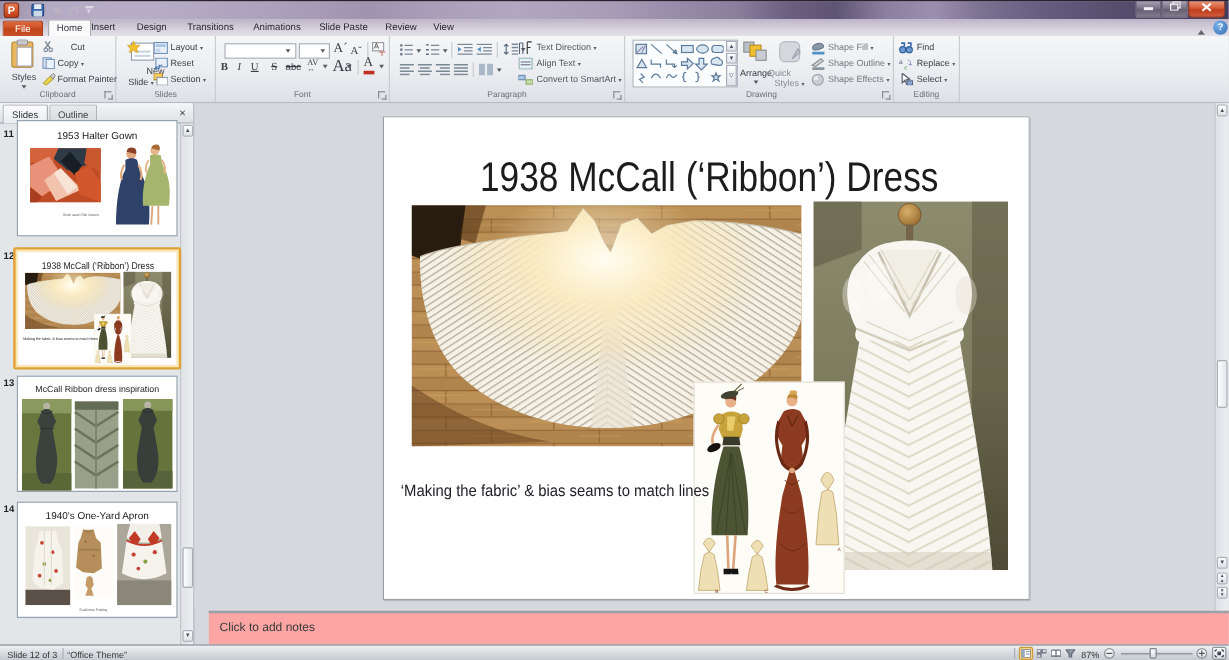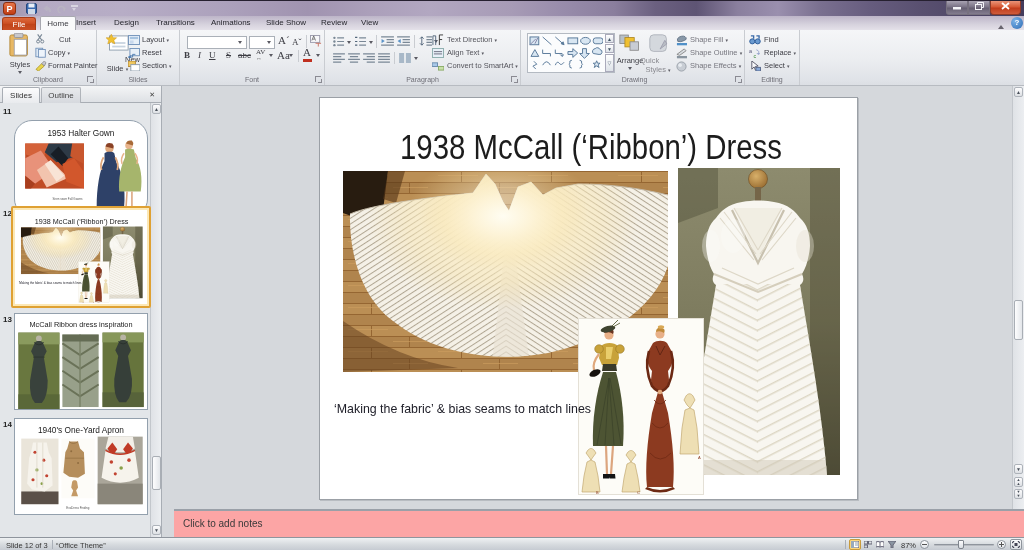--- a/index.html
+++ b/index.html
@@ -252,21 +252,21 @@
     </div>
   </div>
 
   <div id="tabrow">
     <div id="filetab">File</div>
     <div id="hometab">Home</div>
     <div class="tab" style="left:76px;width:32px;">Insert</div>
     <div class="tab" style="left:114px;width:36px;">Design</div>
     <div class="tab" style="left:156px;width:46px;">Transitions</div>
     <div class="tab" style="left:211px;width:46px;">Animations</div>
-    <div class="tab" style="left:266px;width:46px;">Slide Show</div>
+    <div class="tab" style="left:266px;width:46px;">Slide Paste</div>
     <div class="tab" style="left:321px;width:36px;">Review</div>
     <div class="tab" style="left:361px;width:26px;">View</div>
   </div>
   <div class="abs" style="left:998px;top:22px;width:0;height:0;border:3px solid transparent;border-bottom:4px solid #68646e;z-index:30;"></div>
   <div class="abs" style="left:1011px;top:17px;width:12px;height:12px;border-radius:50%;background:radial-gradient(circle at 4px 4px,#7ab2e8,#2f6cb4);color:#fff;font-size:8px;font-weight:bold;text-align:center;line-height:12px;z-index:30;">?</div>
 
   <div id="ribbon">
 
     <div class="rgroup" style="left:0;width:97px;">
       <svg class="abs" style="left:9px;top:3px;" width="21" height="24" viewBox="0 0 24 27">
@@ -296,21 +296,21 @@
         <div class="launcher"></div>
     </div>
 
     <div class="rgroup" style="left:97px;width:83px;">
       <svg class="abs" style="left:9px;top:4px;" width="23" height="18" viewBox="0 0 26 20">
         <rect x="4" y="2" width="21" height="16" fill="#fff" stroke="#8a9aaa"></rect>
         <rect x="7" y="9" width="15" height="2" fill="#c8d4e0"></rect>
         <rect x="7" y="13" width="15" height="2" fill="#c8d4e0"></rect>
         <path d="M6 0 L8 4 L12 4 L9 7 L10 11 L6 9 L2 11 L3 7 L0 4 L4 4 Z" fill="#f0c030" stroke="#c89010" stroke-width="0.5"></path>
       </svg>
-      <div class="rtxt" style="left:2px;top:25px;width:41px;text-align:right;">New</div>
+      <div class="rtxt" style="left:12px;top:25px;width:41px;text-align:center;">New</div>
       <div class="rtxt" style="left:0px;top:34px;width:41px;text-align:center;">Slide <span class="dd">▾</span></div>
       <svg class="abs" style="left:31px;top:5px;" width="12" height="10" viewBox="0 0 13 11">
         <rect x="0.5" y="0.5" width="12" height="10" fill="#e8f0f8" stroke="#7090b8"></rect>
         <rect x="2" y="2" width="9" height="2.5" fill="#a8c4e0"></rect>
         <rect x="2" y="6" width="4" height="3.5" fill="#c8d8ec"></rect>
       </svg>
       <div class="rtxt" style="left:45px;top:5px;">Layout <span class="dd">▾</span></div>
       <svg class="abs" style="left:31px;top:18px;" width="12" height="10" viewBox="0 0 13 11">
         <rect x="2" y="0.5" width="10.5" height="8" fill="#e8f0f8" stroke="#7090b8"></rect>
         <path d="M0 10 L5 10 L5 7 L8 7" fill="none" stroke="#4878b0"></path>
@@ -339,21 +339,21 @@
         <path d="M6 9 L12 9 M9 9 L9 12.5" stroke="#c87060" stroke-width="1" fill="none"></path>
       </svg>
       <div class="rtxt" style="left:4px;top:21px;font-weight:bold;font-size:9px;font-family:'Liberation Serif',serif;">B</div>
       <div class="rtxt" style="left:18px;top:21px;font-style:italic;font-size:9px;font-family:'Liberation Serif',serif;">I</div>
       <div class="rtxt" style="left:29px;top:21px;text-decoration:underline;font-size:9px;font-family:'Liberation Serif',serif;">U</div>
       <div class="rtxt" style="left:46px;top:21px;text-decoration:line-through;font-size:9px;font-family:'Liberation Serif',serif;">S</div>
       <div class="rtxt" style="left:58px;top:21px;text-decoration:line-through;font-size:8px;font-family:Liberation Sans, sans-serif;">abc</div>
       <div class="rtxt" style="left:76px;top:18px;font-size:7px;font-family:'Liberation Serif',serif;">AV</div>
       <div class="abs" style="left:76px;top:25px;font-size:6px;color:#444;">↔</div>
       <div class="caret" style="left:89px;top:24px;"></div>
-      <div class="rtxt" style="left:97px;top:21px;font-size:11px;font-family:'Liberation Serif',serif;">Aa</div>
+      <div class="rtxt" style="left:97px;top:21px;font-size:14px;font-family:'Liberation Serif',serif;">Aa</div>
       <div class="caret" style="left:109px;top:24px;"></div>
       <div class="vsep" style="left:118px;top:20px;height:12px;"></div>
       <div class="rtxt" style="left:123px;top:18px;font-size:11px;font-family:'Liberation Serif',serif;">A</div>
       <div class="abs" style="left:123px;top:29px;width:9px;height:2.5px;background:#c03020;"></div>
       <div class="caret" style="left:136px;top:24px;"></div>
       <div class="rlabel">Font</div>
         <div class="launcher"></div>
     </div>
 
     <div class="rgroup" style="left:325px;width:196px;">
@@ -509,21 +509,21 @@
       <div class="sidetab" id="slidestab">Slides</div>
       <div class="sidetab" id="outlinetab">Outline</div>
       <div class="abs" style="right:6px;top:5px;font-size:7px;color:#444;">✕</div>
     </div>
     <div id="sidescroll">
       <div class="sbtn" style="top:1px;">▲</div>
       <div class="sthumb" style="top:353px;height:34px;"></div>
       <div class="sbtn" style="top:422px;">▼</div>
     </div>
     <div class="thumbnum" style="left:3px;top:21px;">11</div>
-    <div class="thumb" style="top:34px;border-radius:18px;">
+    <div class="thumb" style="top:14px;">
       <svg width="132" height="95" viewBox="0 0 134 97">
         <text x="67" y="15" text-anchor="middle" font-size="8.5" fill="#222">1953 Halter Gown</text>
         <g>
           <rect x="10" y="23" width="60" height="46" fill="#c04c26"></rect>
           <path d="M10 23 L34 23 L28 40 L10 34 Z" fill="#d4623a"></path>
           <path d="M34 23 H58 L62 36 L42 42 L30 32 Z" fill="#2e3a46"></path>
           <path d="M44 26 L54 38 L48 46 L36 34 Z" fill="#181e26"></path>
           <path d="M58 23 H70 V44 L56 36 Z" fill="#c8572e"></path>
           <path d="M10 38 L26 30 L40 50 L20 64 L10 56 Z" fill="#e8927a"></path>
           <path d="M22 50 L36 40 L54 58 L32 68 Z" fill="#f2c4ae"></path>

